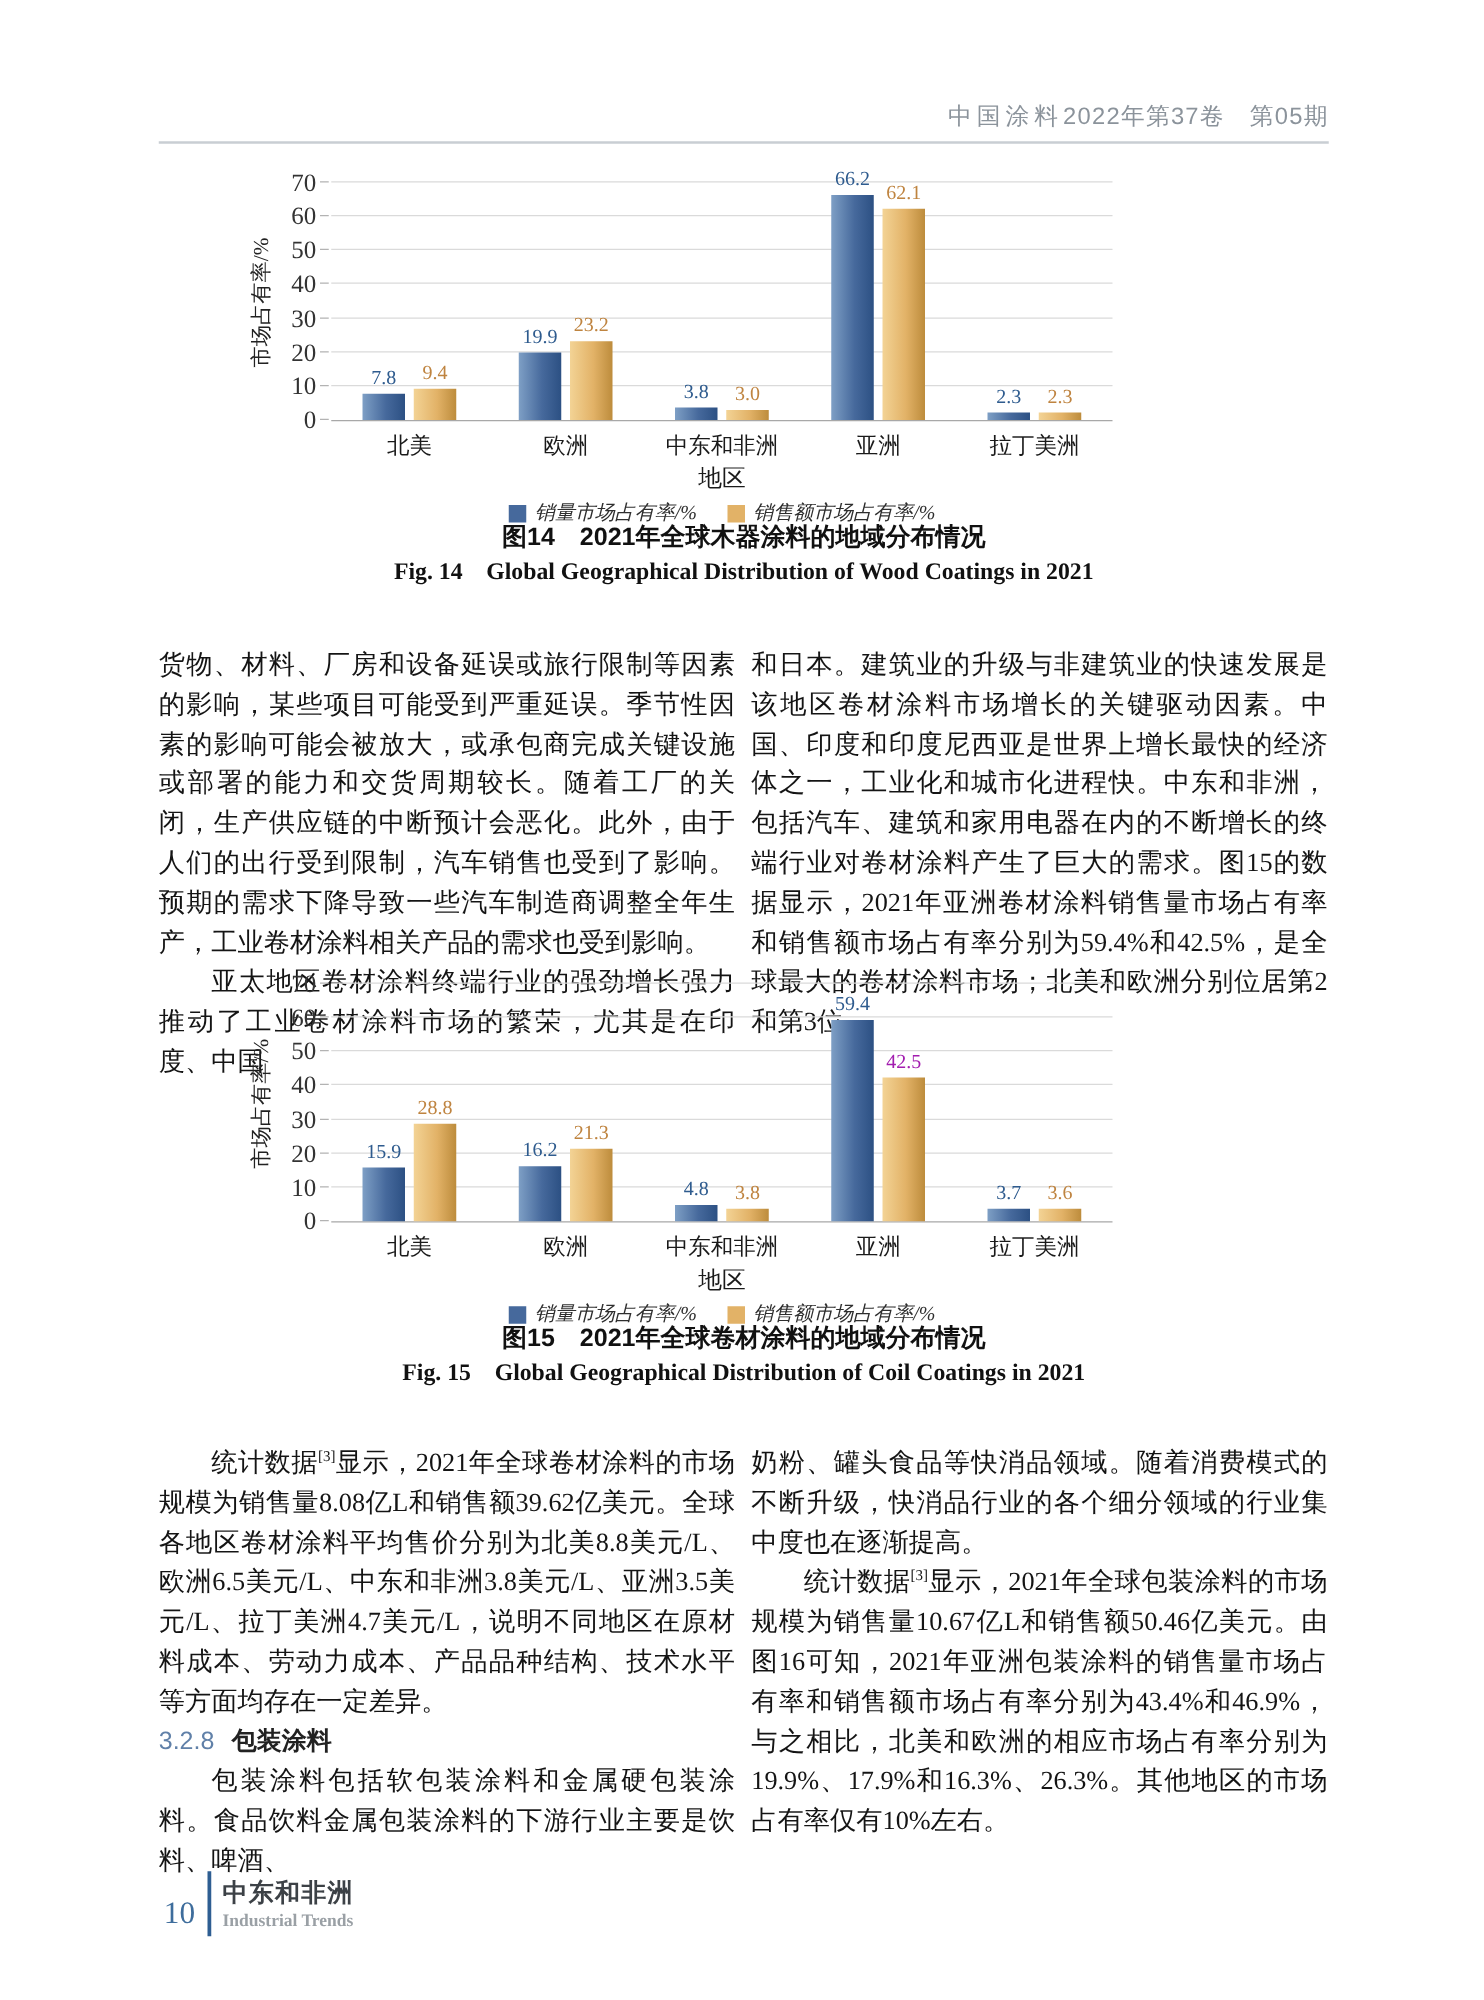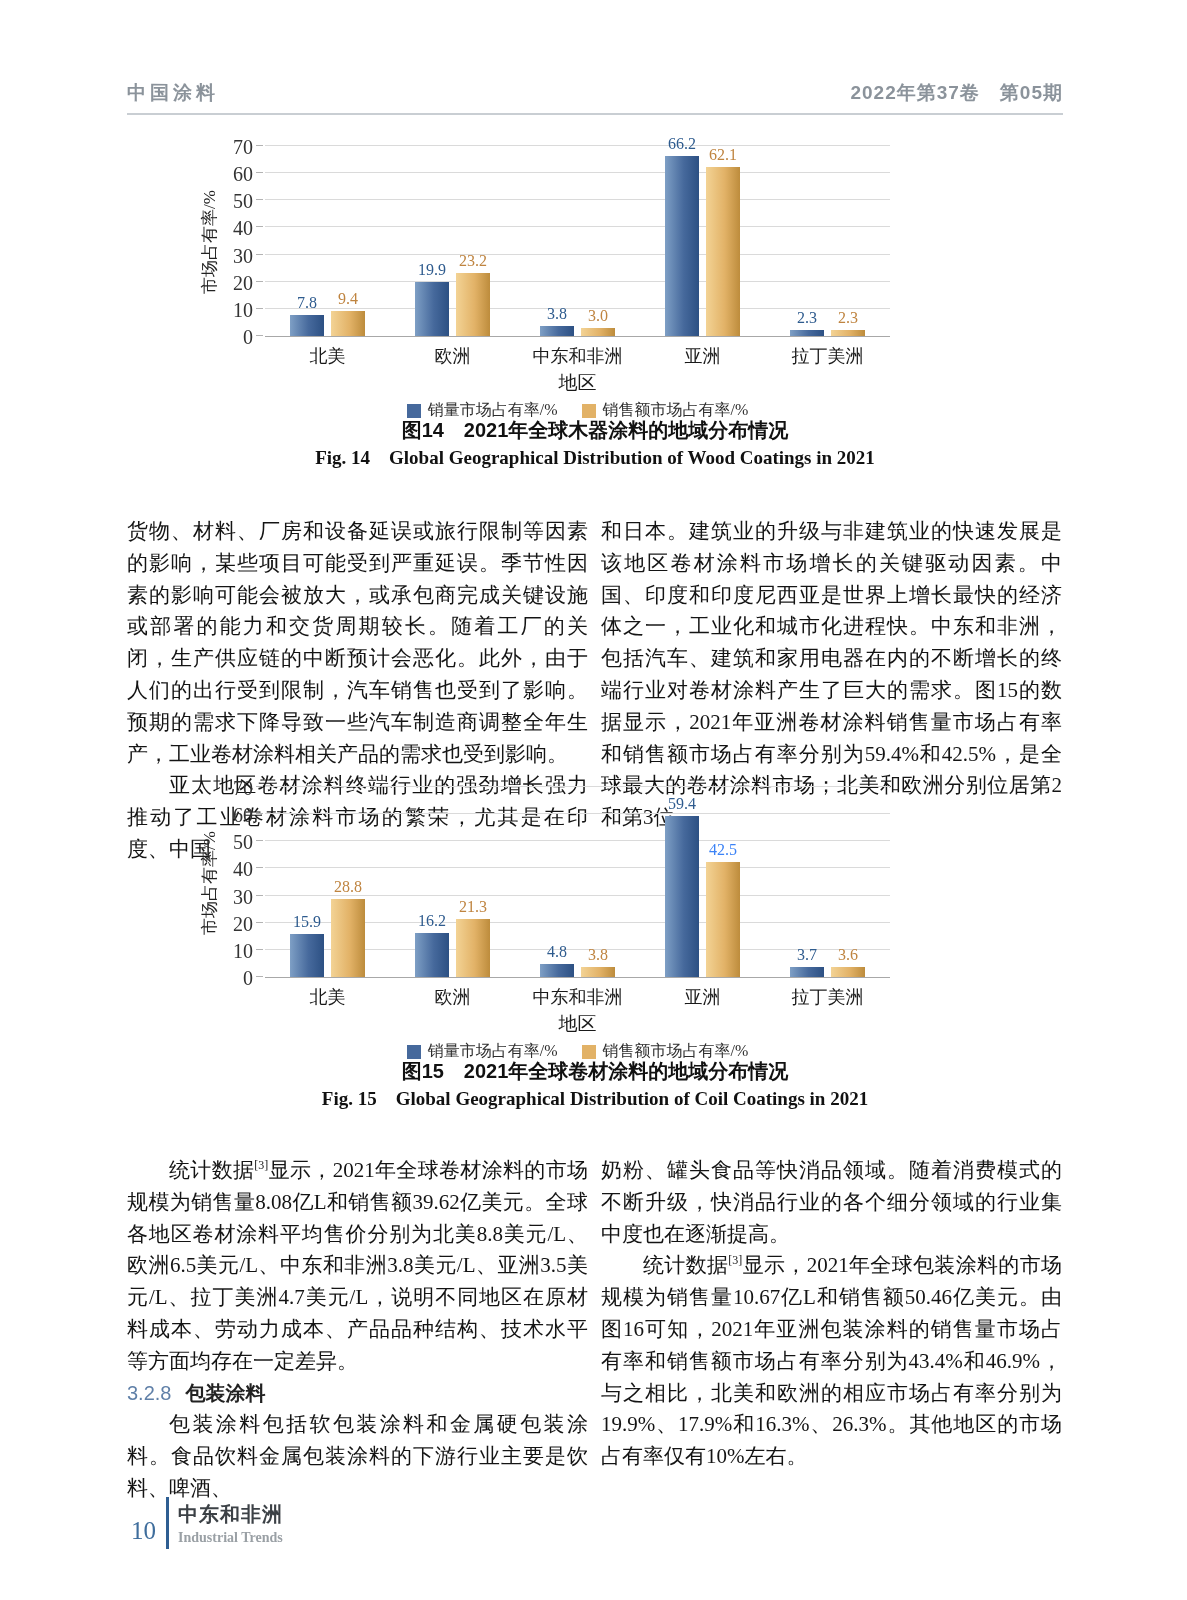--- a/index.html
+++ b/index.html
@@ -4,24 +4,24 @@
 <style>
   * { margin:0; padding:0; box-sizing:border-box; }
   html,body { background:#ffffff; }
   body {
     width:1187px; height:1600px; position:relative; overflow:hidden;
     font-family:"Liberation Serif", serif; color:#111;
   }
   
   .pg-header {
     position:absolute; left:127px; top:80px; width:936px;
-    display:flex; justify-content:space-between; align-items:flex-end;
+    display:flex; justify-content:flex-end; align-items:flex-end;
     padding-bottom:7px; border-bottom:2px solid #c9ced3;
     font-family:"Liberation Sans", sans-serif;
-    font-size:19px; color:#8b939b;font-weight:bold;
+    font-size:19px; color:#8b939b;
   }
   .pg-header .jt { letter-spacing:4px; }
   .pg-header .iss { letter-spacing:1px; }
 
   
   .chart { position:absolute; left:197px; width:700px; }
   .chart-top { display:flex; }
   .y-title { width:24px; position:relative; }
   .y-title span {
     position:absolute; top:95px; left:50%;
@@ -42,21 +42,21 @@
   .groups { position:absolute; left:0; right:0; top:0; bottom:0; display:flex; }
   .group { flex:1; display:flex; justify-content:center; align-items:flex-end; gap:7px; }
   .barwrap { display:flex; flex-direction:column; align-items:center; justify-content:flex-end; }
   .bar { width:34px; }
   .val { font-size:16px; margin-bottom:3px; white-space:nowrap; }
   .x-cats { margin-left:68px; width:625px; display:flex; padding-top:7px; }
   .x-cat { flex:1; text-align:center; font-size:18px; color:#1a1a1a; }
   .x-title { margin-left:68px; width:625px; text-align:center; font-size:19px; color:#1a1a1a; margin-top:2px; }
   .legend {
     margin-left:68px; width:625px; display:flex; justify-content:center;
-    gap:24px; margin-top:4px; align-items:center;
+    gap:24px; margin-top:4px; align-items:center;font-style:italic;
   }
   .legend-item { display:flex; align-items:center; gap:7px; }
   .legend-swatch { width:14px; height:14px; display:inline-block; }
   .legend-label { font-size:16px; color:#2e2e2e; }
 
   
   .caption { position:absolute; left:127px; width:936px; text-align:center; }
   .cap-zh {
     font-family:"Liberation Sans", sans-serif; font-weight:700;
     font-size:20px; color:#111; line-height:27px;
@@ -283,21 +283,21 @@
               <span class="val" style="color: rgb(191, 132, 64);">3.8</span>
               <div class="bar" style="height: 10.3143px; background: linear-gradient(90deg, rgb(243, 211, 149) 0%, rgb(226, 178, 103) 55%, rgb(189, 140, 60) 100%);"></div>
             </div>
           </div>
           <div class="group">
             <div class="barwrap">
               <span class="val" style="color: rgb(46, 91, 142);">59.4</span>
               <div class="bar" style="height: 161.229px; background: linear-gradient(90deg, rgb(126, 159, 197) 0%, rgb(70, 105, 156) 55%, rgb(44, 80, 131) 100%);"></div>
             </div>
             <div class="barwrap">
-              <span class="val" style="color: #3b82f6; margin-top: 36px;">42.5</span>
+              <span class="val" style="color: #a21caf; margin-top: 36px;">42.5</span>
               <div class="bar" style="height: 115.357px; background: linear-gradient(90deg, rgb(243, 211, 149) 0%, rgb(226, 178, 103) 55%, rgb(189, 140, 60) 100%);"></div>
             </div>
           </div>
           <div class="group">
             <div class="barwrap">
               <span class="val" style="color: rgb(46, 91, 142);">3.7</span>
               <div class="bar" style="height: 10.0429px; background: linear-gradient(90deg, rgb(126, 159, 197) 0%, rgb(70, 105, 156) 55%, rgb(44, 80, 131) 100%);"></div>
             </div>
             <div class="barwrap">
               <span class="val" style="color: rgb(191, 132, 64);">3.6</span>

